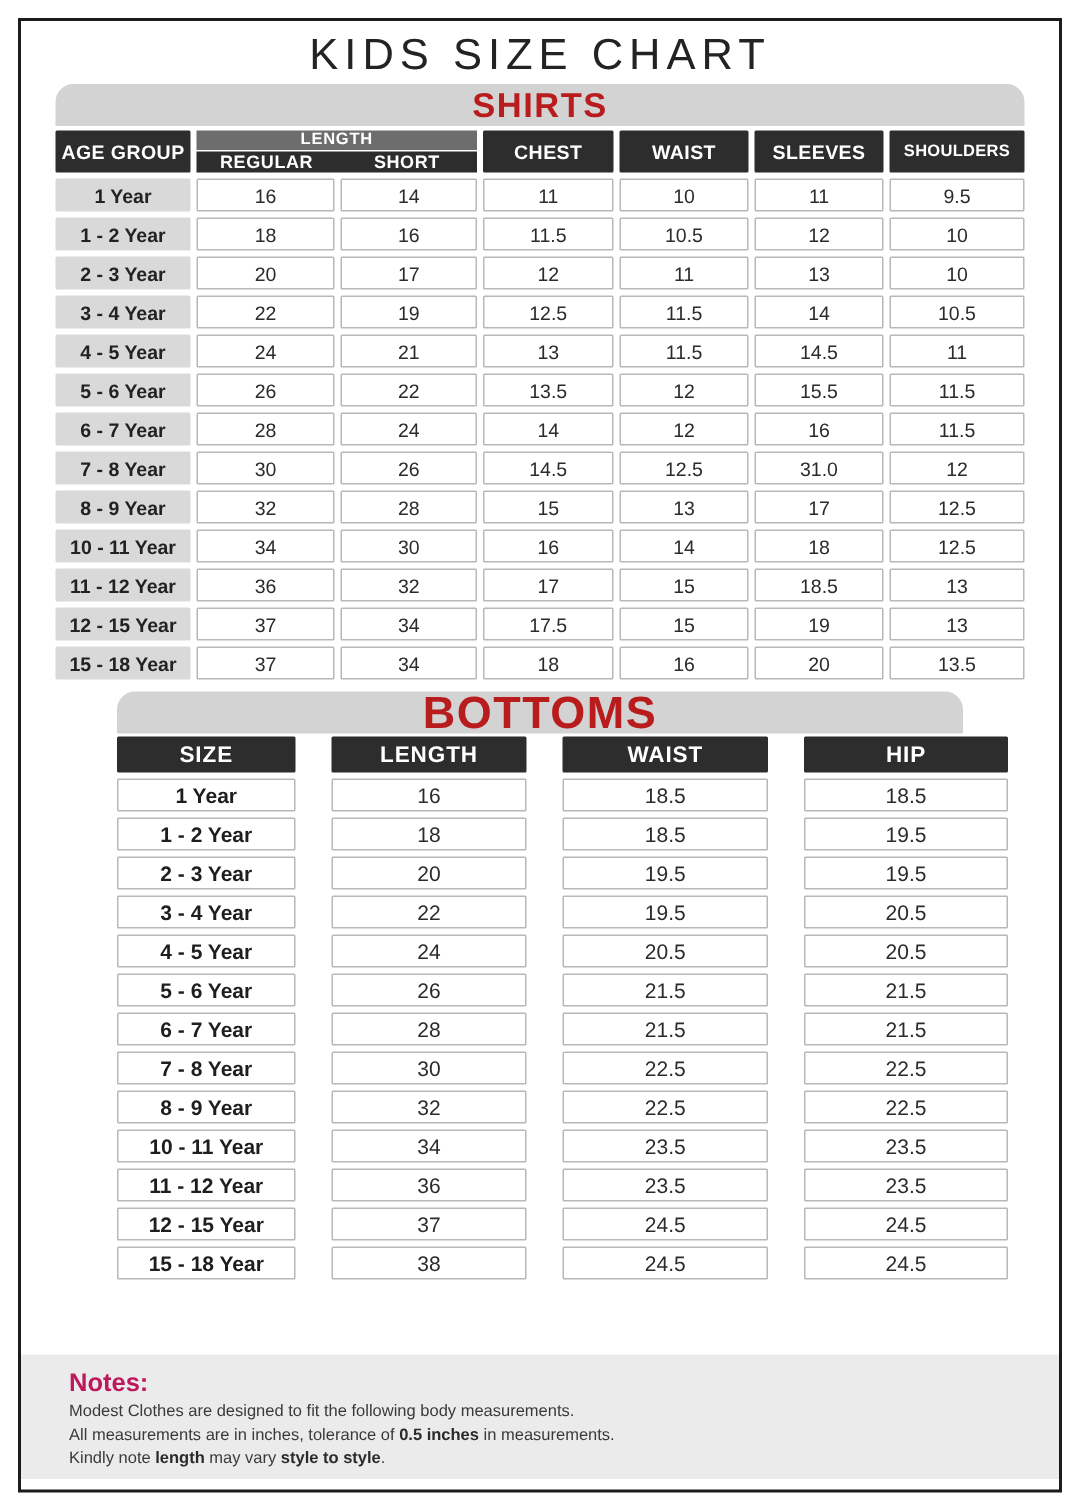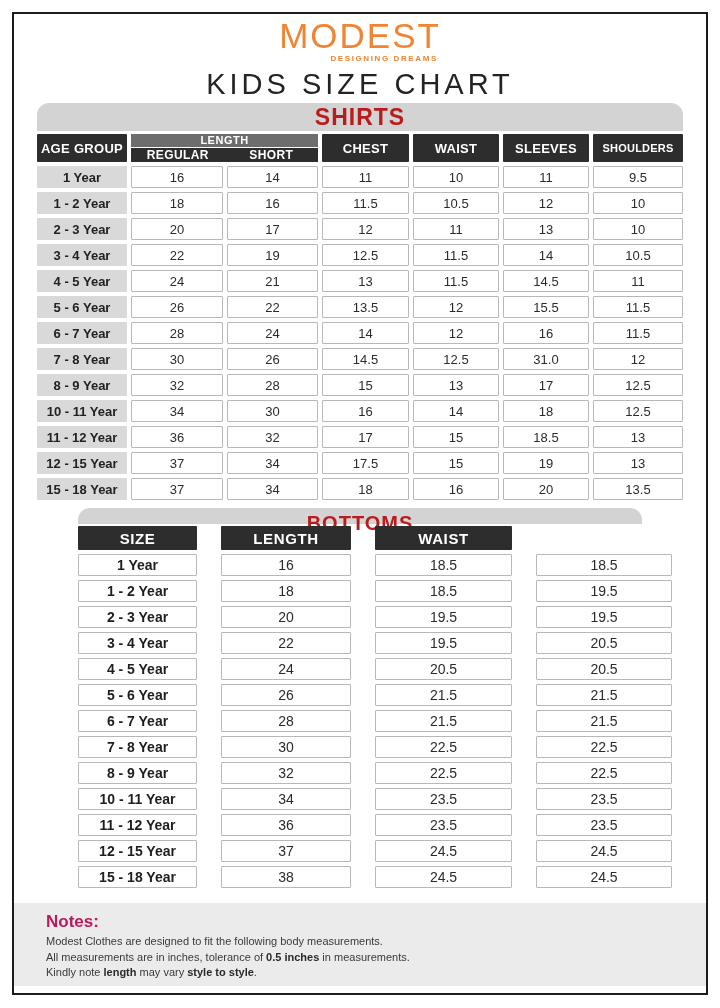--- a/index.html
+++ b/index.html
@@ -38,22 +38,22 @@
   .section-bar {
     background:#D3D3D3; text-align:center;
     font-weight:700; color:#b91c1c;
     border-radius:12px 12px 0 0;
   }
   .shirts .section-bar {
     width:646px; margin:2px auto 0; height:28px;
     font-size:23px; line-height:28px; letter-spacing:1px;
   }
   .bottoms .section-bar {
-    width:564px; margin:8px auto 0; height:16px;
-    font-size:20px; line-height:30px; letter-spacing:1px;
+    width:564px; margin:8px auto 0; height:28px;
+    font-size:30px; line-height:30px; letter-spacing:1px;
   }
 
   
   .srow {
     display:grid;
     grid-template-columns:90px 92px 91px 87px 86px 86px 90px;
     column-gap:4px;
     width:646px; margin:0 auto;
   }
   .shirts-headband { margin-top:3px; height:28px; }
@@ -105,24 +105,20 @@
   .note-line .seg-bold { font-weight:700; color:#2a2a2a; }
 </style>
 </head>
 <body>
 
 <div class="frame"></div>
 
 <div class="content">
 
   <div class="brand-header">
-    <div class="logo">
-      <div class="logo-text">MODEST</div>
-      <div class="logo-tag">DESIGNING DREAMS</div>
-    </div>
     <div class="page-title">KIDS SIZE CHART</div>
   </div>
 
   <section class="shirts">
     <div class="section-bar">SHIRTS</div>
     <div class="srow shirts-headband">
       <div class="hcell">AGE GROUP</div>
       <div class="length-group">
         <div class="length-top">LENGTH</div>
         <div class="length-bottom">
@@ -255,20 +251,21 @@
         </div>
       </div>
   </section>
 
   <section class="bottoms">
     <div class="section-bar">BOTTOMS</div>
     <div class="brow bottoms-headband">
       <div class="hcell">SIZE</div>
       <div class="hcell">LENGTH</div>
       <div class="hcell">WAIST</div>
+      <div class="hcell">HIP</div>
     </div>
     <div class="table-body">
         <div class="brow">
           <div class="cell size-cell">1 Year</div>
           <div class="cell val-cell">16</div>
           <div class="cell val-cell">18.5</div>
           <div class="cell val-cell">18.5</div>
         </div>
         <div class="brow">
           <div class="cell size-cell">1 - 2 Year</div>

